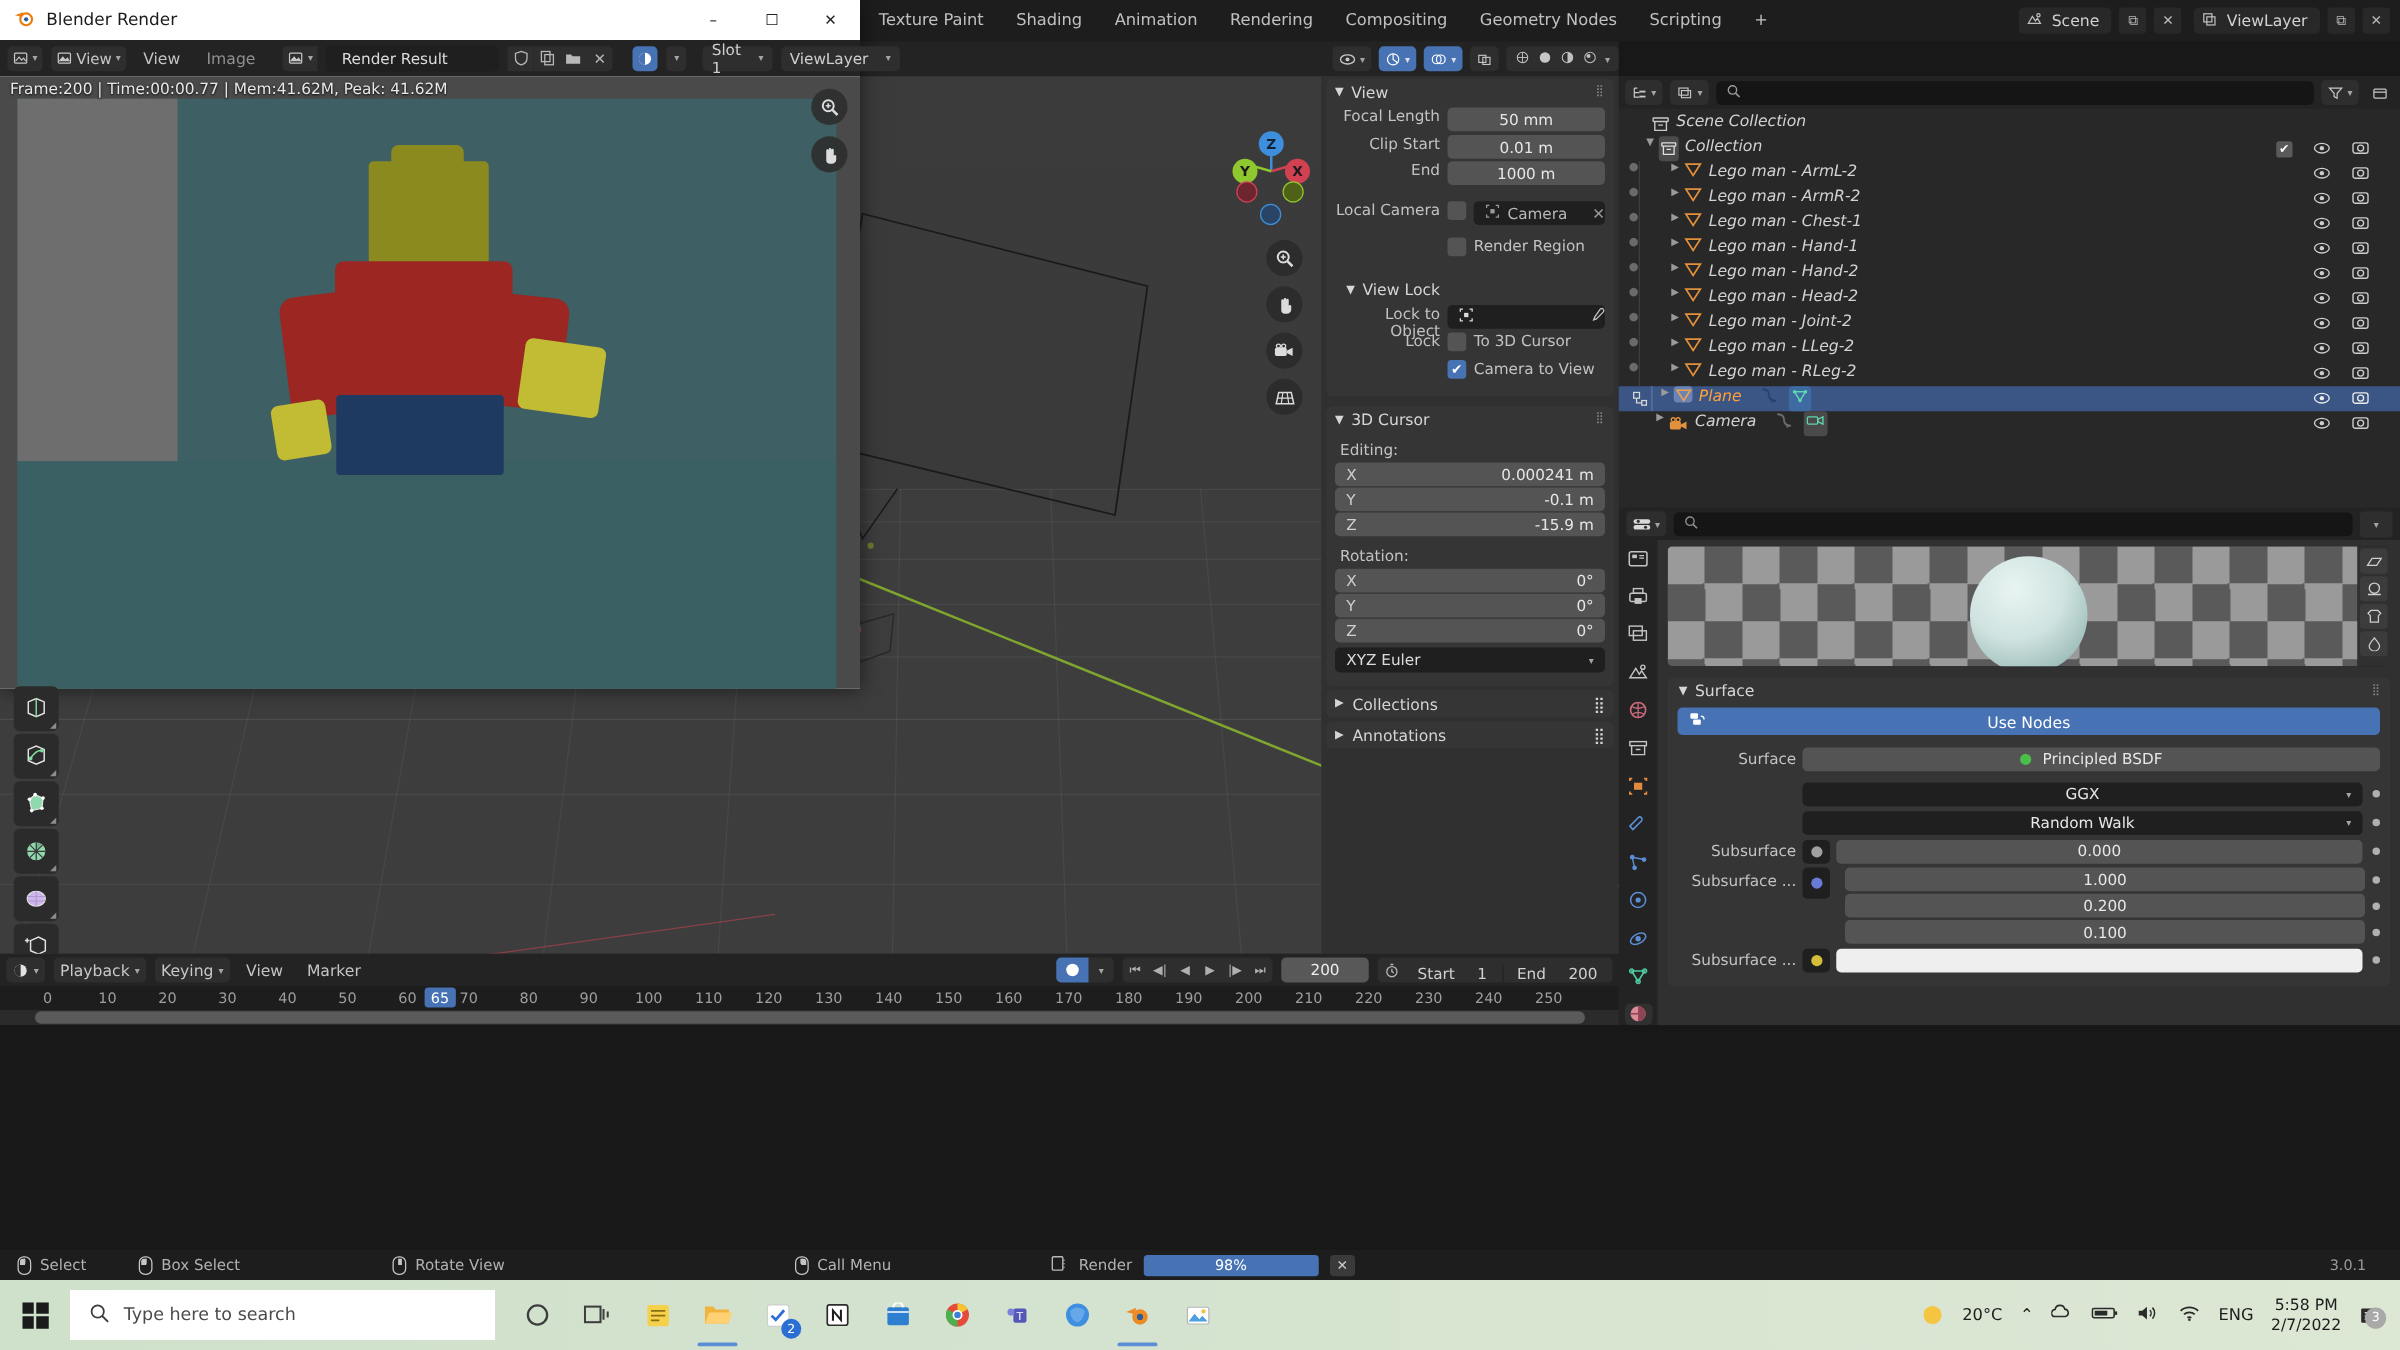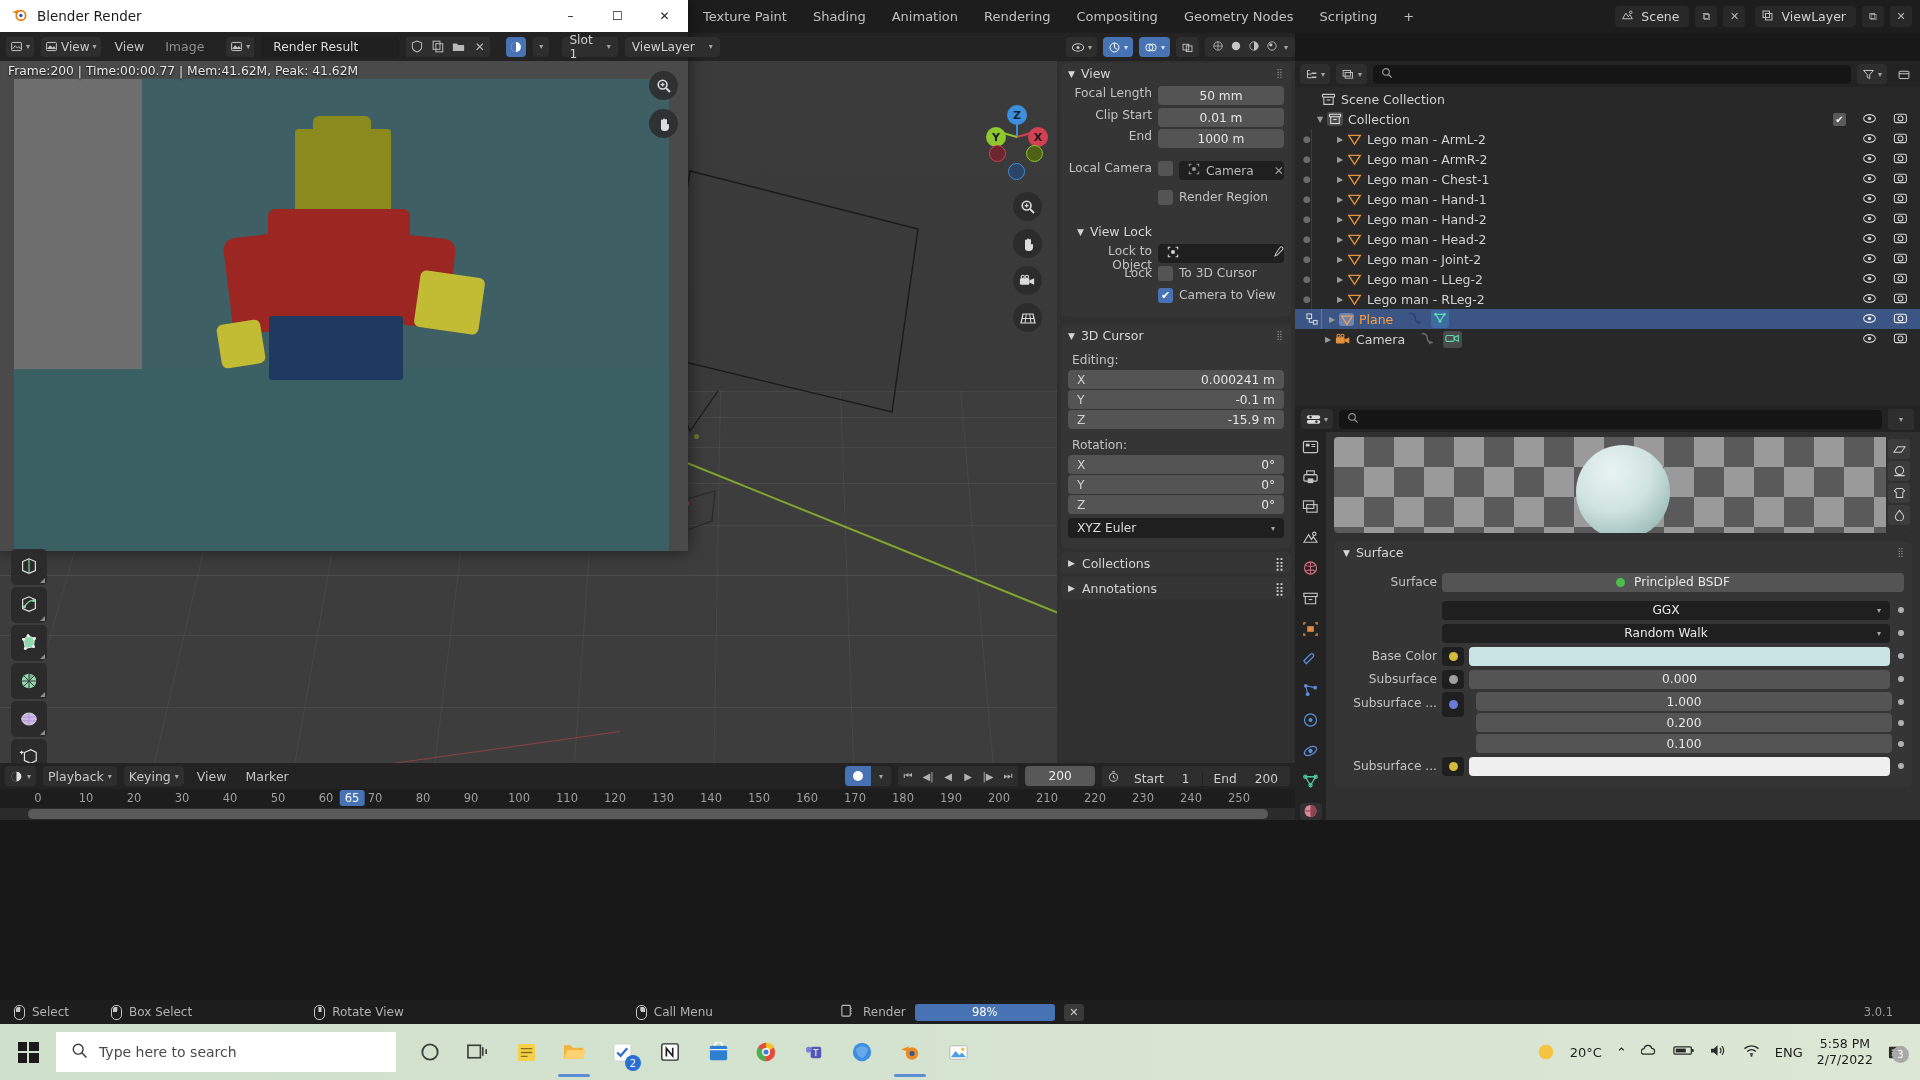--- a/index.html
+++ b/index.html
@@ -96,21 +96,21 @@
   .tick { position:absolute; top:2px; color:#9e9e9e; font-size:11.5px; transform:translateX(-50%); }
   .playhead { position:absolute; top:1px; height:16px; background:#4772b3; border-radius:3px; color:#fff; font-size:11.5px;
      display:flex; align-items:center; justify-content:center; padding:0 5px; transform:translateX(-50%); }
   .tl-scroll { position:absolute; left:0; top:45px; width:1295px; height:12px; background:#2b2b2b; }
   .tl-scroll .bar { position:absolute; left:28px; top:1px; height:10px; width:1240px; background:#5a5a5a; border-radius:5px; }
 
   
   .outliner { position:absolute; left:1295px; top:61px; width:625px; height:345px; background:#282828; }
   .ol-header { height:26px; background:#232323; display:flex; align-items:center; padding:0 5px; gap:6px; }
   .ol-search { flex:1; height:19px; background:#151515; border-radius:4px; display:flex; align-items:center; padding:0 8px; color:#909090; font-size:12px; gap:6px; }
-  .ol-row { height:20px; display:flex; align-items:center; font-size:12.5px; color:#d2d2d2; position:relative; padding-right:12px; }
+  .ol-row { height:20px; display:flex; font-size:12.5px; color:#d2d2d2; position:relative; padding-right:24px;font-style:italic; }
   .ol-row.sel { background:#3b5584; }
   .ol-row .ind { flex:none; }
   .ol-tri { width:14px; text-align:center; color:#9a9a9a; font-size:8px; flex:none; }
   .ol-name { margin-left:5px; white-space:nowrap; }
   .ol-row.sel .ol-name { color:#ffa03c; }
   .ol-vis { margin-left:auto; display:flex; gap:16px; align-items:center; color:#cacaca; }
   .meshicon { width:15px; height:13px; flex:none; }
 
   
   .props { position:absolute; left:1295px; top:406px; width:625px; height:414px; background:#303030; }
@@ -1163,20 +1163,30 @@
                 </svg>
               </div>
         </div>
       </div>
       <div class="surface-panel">
         <div class="panel-head" style="padding-left:9px;">
           <span style="font-size:9px;">▼</span>
           <span>Surface</span>
           <span class="dots">⣿</span>
         </div>
+        <div class="usenodes">
+          <span class="un-ic">
+            <svg width="14" height="13" viewBox="0 0 16 14">
+                  <rect x="1.5" y="1.5" width="7" height="5" rx="1" fill="#fff"></rect>
+                  <rect x="4" y="7" width="7" height="5" rx="1" fill="#fff"></rect>
+                  <path d="M11 4 q3 0 3 3" fill="none" stroke="#fff" stroke-width="1.3"></path>
+                </svg>
+          </span>
+          <span>Use Nodes</span>
+        </div>
         <div class="mrow" style="margin-top:9px;">
           <span class="mlabel">Surface</span>
           <span class="mfield ctr" style="gap:9px;">
             <span class="sockdot" style="background:#4bbd4b;"></span>
             <span>Principled BSDF</span>
           </span>
         </div>
         <div class="mrow" style="margin-top:8px;">
           <span class="mlabel"></span>
           <span class="mfield dark ctr" style="position:relative;">
@@ -1184,28 +1194,20 @@
             <span class="caret" style="position:absolute;right:9px;">▾</span>
           </span>
           <span class="anidot"></span>
         </div>
         <div class="mrow">
           <span class="mlabel"></span>
           <span class="mfield dark ctr" style="position:relative;">
             <span>Random Walk</span>
             <span class="caret" style="position:absolute;right:9px;">▾</span>
           </span>
-          <span class="anidot"></span>
-        </div>
-        <div class="mrow">
-          <span class="mlabel">Base Color</span>
-          <span class="sockbox">
-                <span class="sockdot" style="background:#d3bd3a"></span>
-              </span>
-          <span class="colswatch" style="background:#c8e4e4;"></span>
           <span class="anidot"></span>
         </div>
         <div class="mrow">
           <span class="mlabel">Subsurface</span>
           <span class="sockbox">
                 <span class="sockdot" style="background:#a0a0a0"></span>
               </span>
           <span class="mfield ctr">0.000</span>
           <span class="anidot"></span>
         </div>

